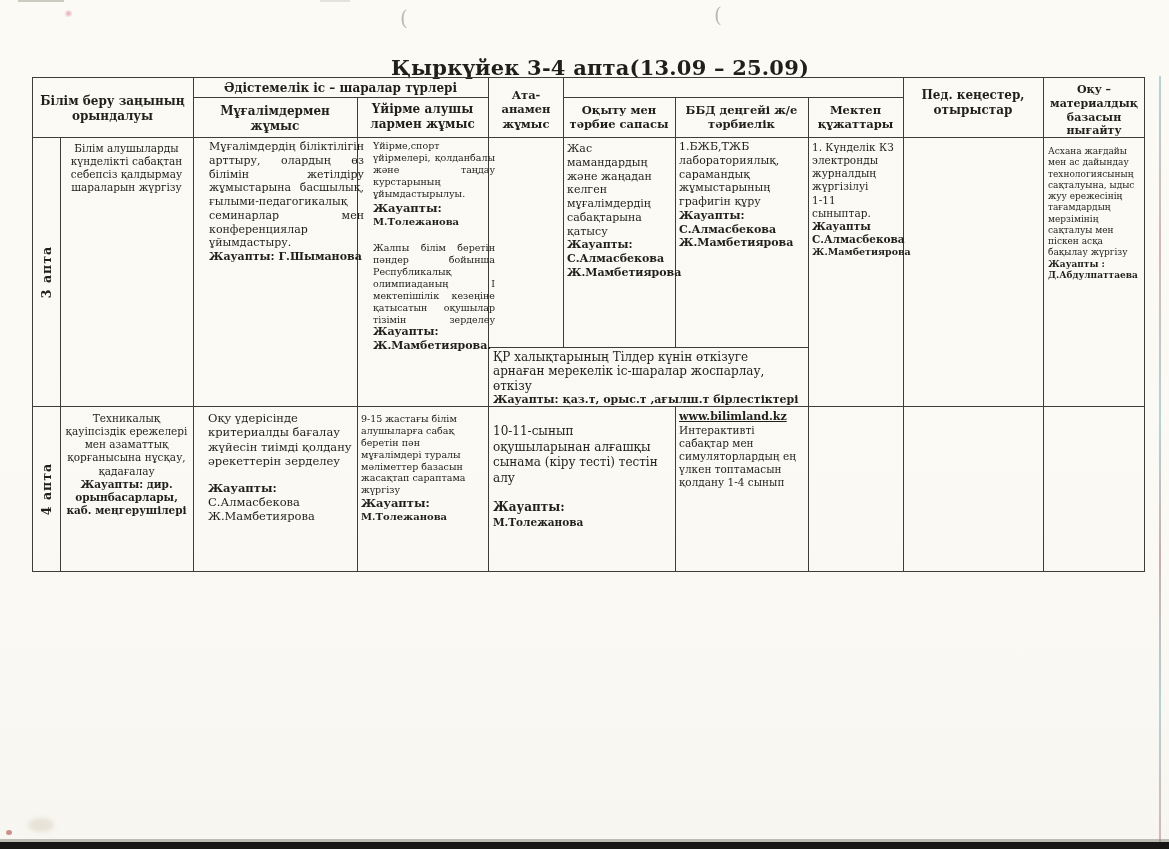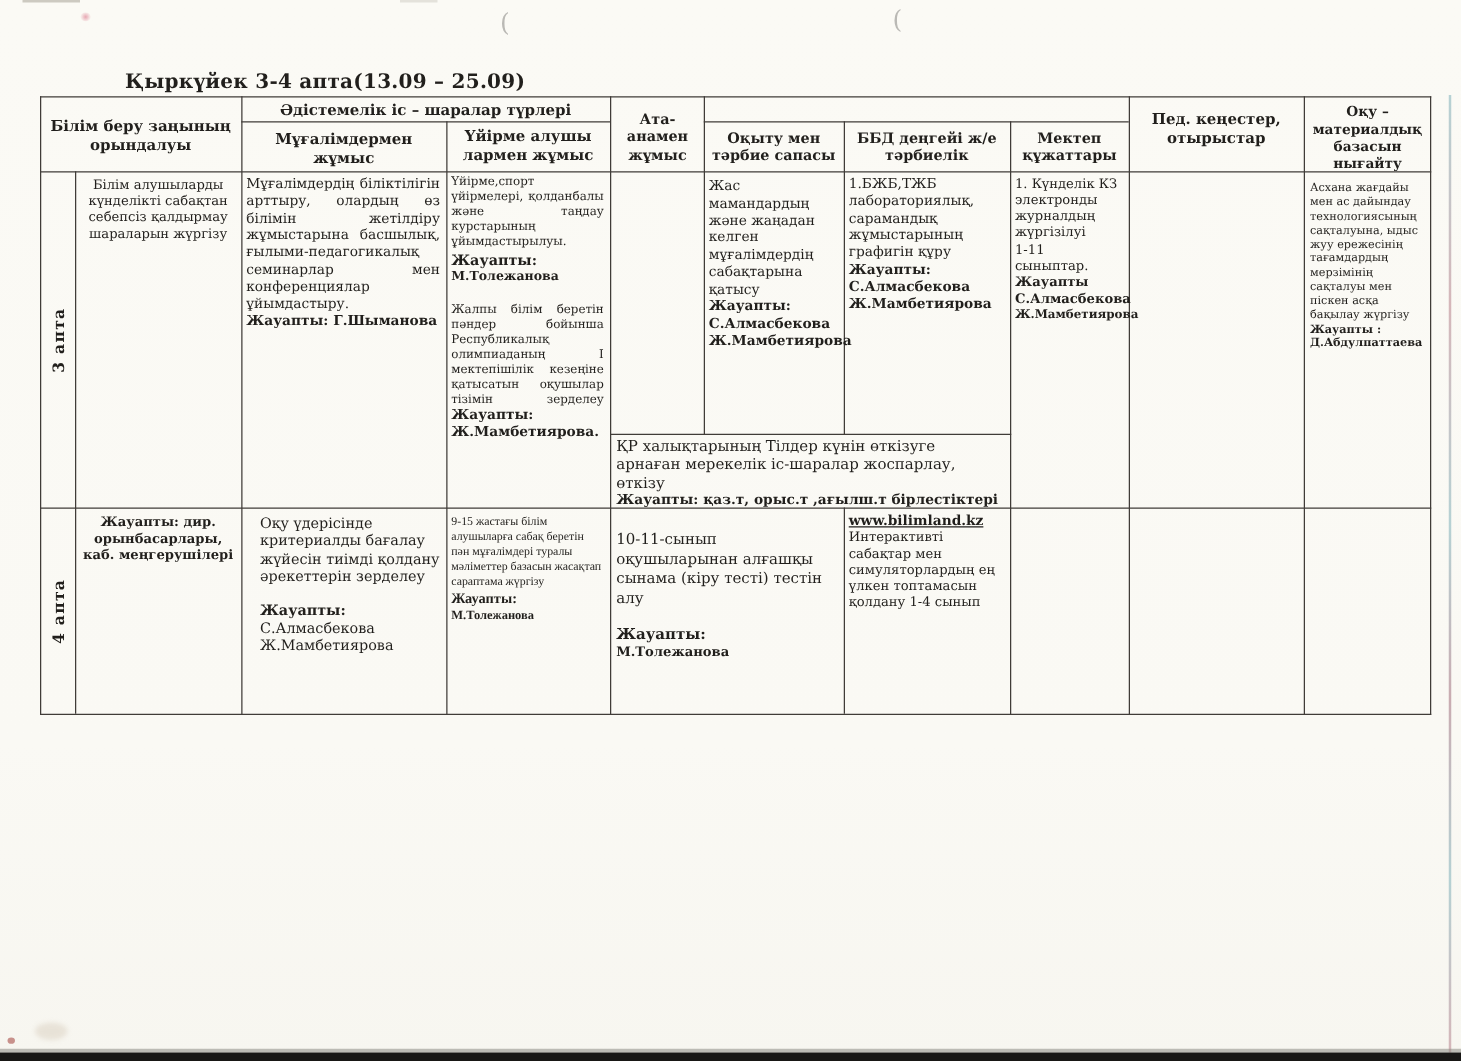--- a/index.html
+++ b/index.html
@@ -8,34 +8,34 @@
     width:1169px;height:849px;
     background:linear-gradient(180deg,#fbfaf5 0%,#faf9f4 70%,#f7f6f0 100%);
     overflow:hidden;
     font-family:"DejaVu Serif","Liberation Serif",serif;
     color:#211f1c;
   }
   .hl{position:absolute;height:1.4px;background:#403c38;}
   .vl{position:absolute;width:1.4px;background:#403c38;}
   .cell{position:absolute;line-height:1.25;}
   .ctr{text-align:center;}
-  .jst{text-align:justify;}
+  .jst{text-align:justify;margin-left:12px;}
   .b{font-weight:bold;}
   .u{text-decoration:underline;}
   .fs9{font-size:9px;}
   .fs95{font-size:9.5px;}
   .fs10{font-size:10px;}
   .fs105{font-size:10.5px;}
   .fs11{font-size:11px;}
   .fs115{font-size:11.5px;}
   .fs12{font-size:12px;}
   .fs125{font-size:11px;}
   .title{
     position:absolute;left:100px;top:55px;width:1000px;
-    text-align:left;font-weight:bold;font-size:16px;letter-spacing:.2px;
+    text-align:center;font-weight:bold;font-size:21px;letter-spacing:.2px;
   }
   .vertwrap{position:absolute;display:flex;align-items:center;justify-content:center;}
   .vert{writing-mode:vertical-rl;transform:rotate(180deg);font-weight:bold;font-size:12.5px;letter-spacing:1px;}
   .gap12{margin-top:12px;}
   .gap14{margin-top:14px;}
   .gap2{margin-top:2px;}
   
   .scan-bottom{position:absolute;left:0;top:842px;width:1169px;height:7px;background:#181715;}
   .scan-bottom-soft{position:absolute;left:0;top:839px;width:1169px;height:3px;background:#8d8a84;opacity:.55;}
   .fringe{position:absolute;left:1159px;top:76px;width:2px;height:766px;opacity:.75;
@@ -149,31 +149,32 @@
   <div class="cell fs12" style="left:493px;top:350px;width:310px;line-height:1.2;">
     <div>ҚР халықтарының Тілдер күнін өткізуге арнаған мерекелік іс-шаралар жоспарлау, өткізу</div>
     <div class="b fs125">Жауапты: қаз.т, орыс.т ,ағылш.т бірлестіктері</div>
   </div>
 
   <div class="vertwrap" style="left:33px;top:407px;width:26px;height:164px;">
     <span class="vert">4 апта</span>
   </div>
 
   <div class="cell ctr fs105" style="left:64px;top:412px;width:125px;">
+    <div>Техникалық қауіпсіздік ережелері мен азаматтық қорғанысына нұсқау, қадағалау</div>
     <div class="b">Жауапты: дир. орынбасарлары, каб. меңгерушілері</div>
   </div>
 
   <div class="cell fs115" style="left:208px;top:411px;width:152px;">
     <div>Оқу үдерісінде критериалды бағалау жүйесін тиімді қолдану әрекеттерін зерделеу</div>
     <div class="b gap12">Жауапты:</div>
     <div>С.Алмасбекова</div>
     <div>Ж.Мамбетиярова</div>
   </div>
 
-  <div class="cell fs95" style="left:361px;top:413px;width:120px;font-family:Liberation Serif, serif;">
+  <div class="cell fs95" style="left:361px;top:413px;width:120px;">
     <div>9-15 жастағы білім алушыларға сабақ беретін пән мұғалімдері туралы мәліметтер базасын жасақтап сараптама жүргізу</div>
     <div class="b fs115">Жауапты:</div>
     <div class="b fs10">М.Толежанова</div>
   </div>
 
   <div class="cell fs12" style="left:493px;top:424px;width:172px;line-height:1.3;">
     <div>10-11-сынып оқушыларынан алғашқы сынама (кіру тесті) тестін алу</div>
     <div class="b gap14">Жауапты:</div>
     <div class="b fs105">М.Толежанова</div>
   </div>

